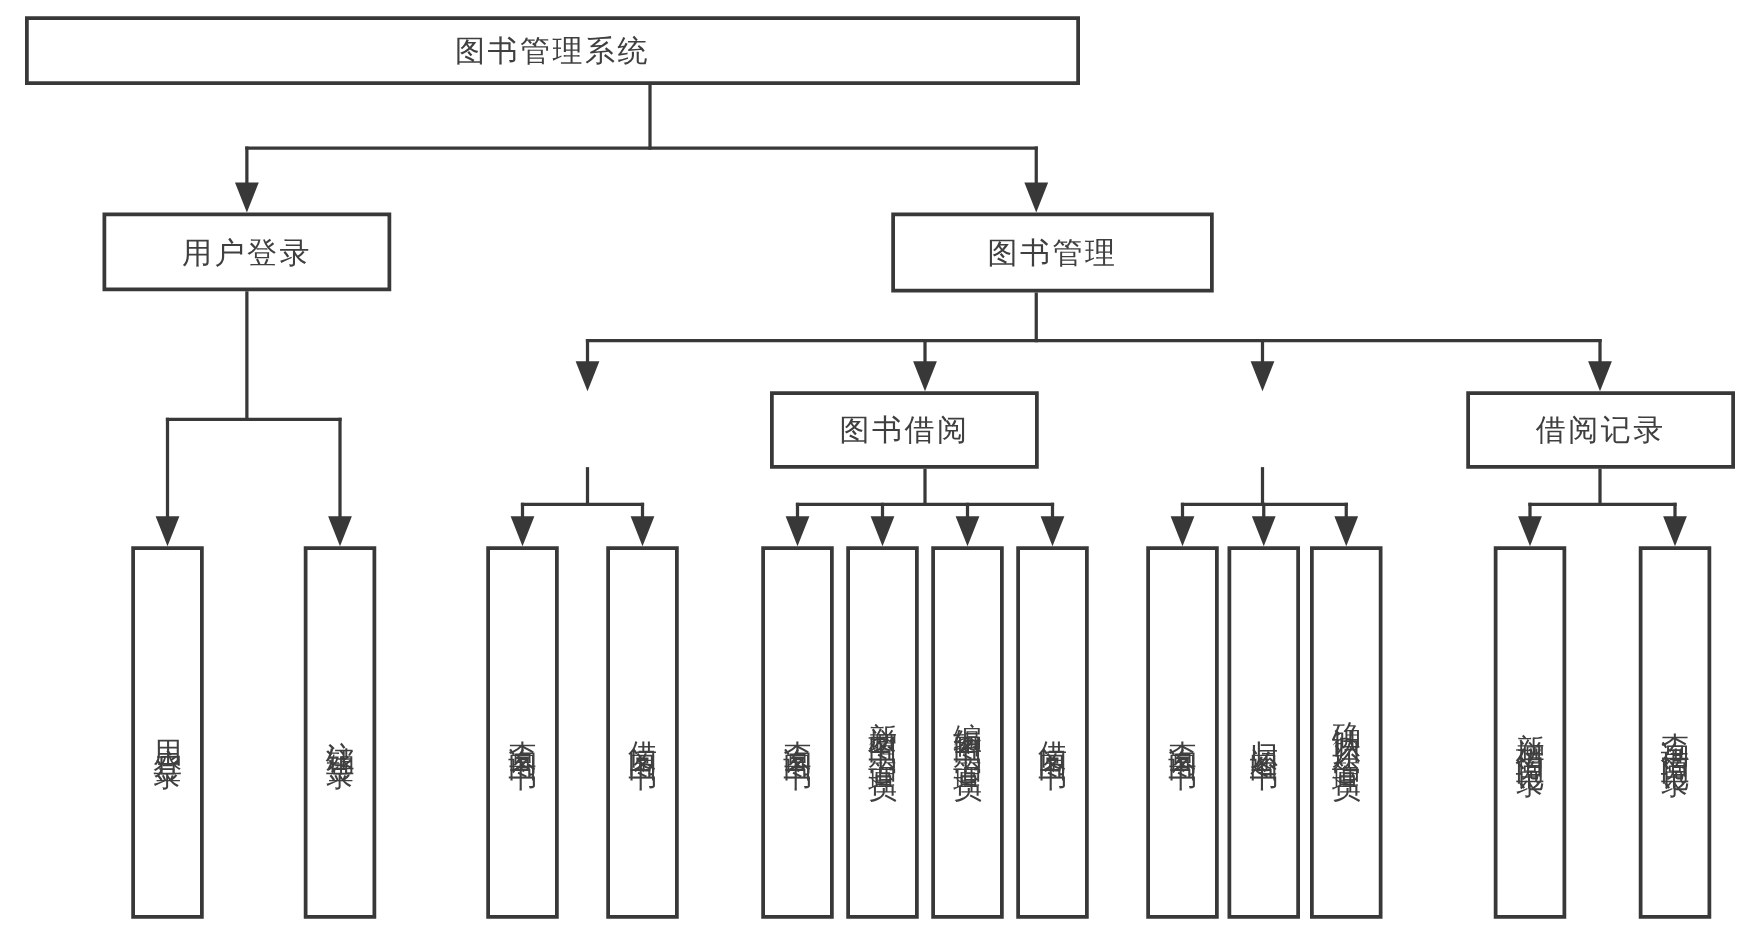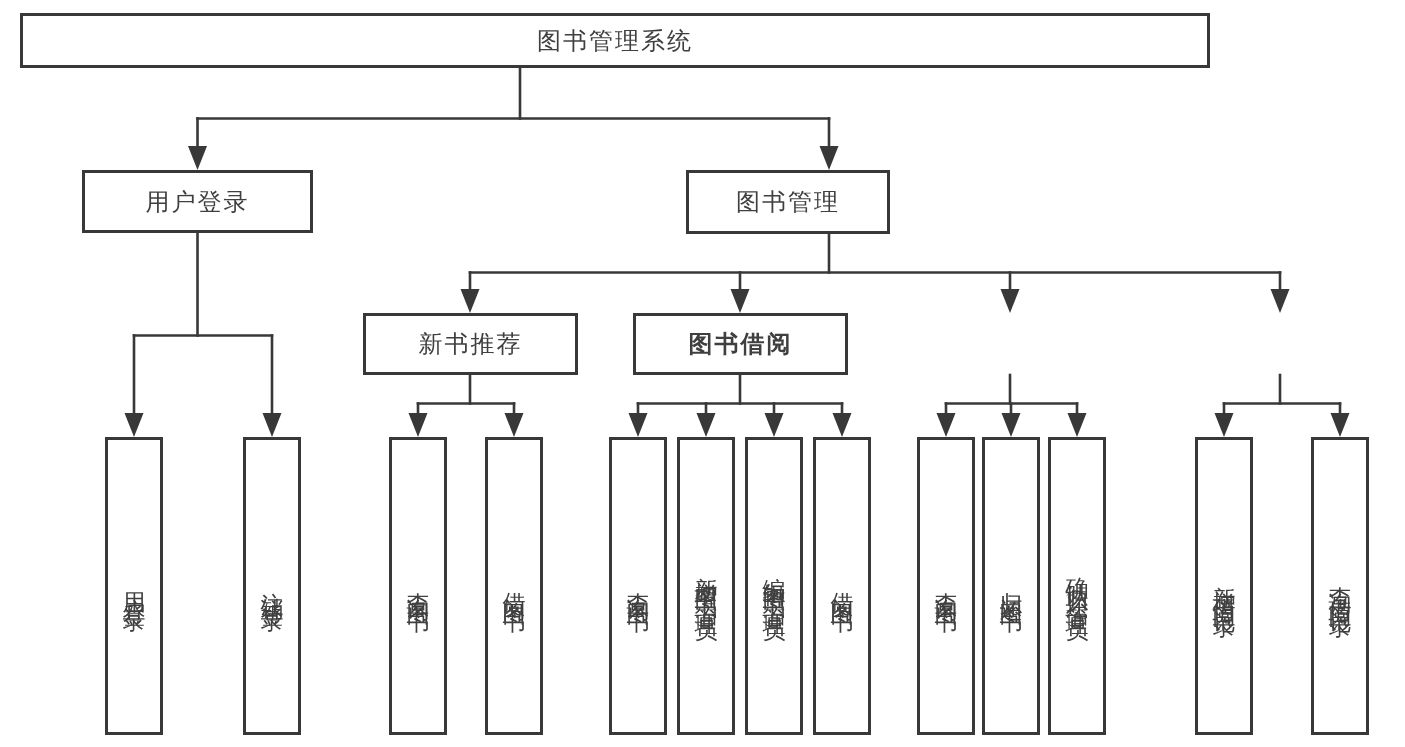--- a/index.html
+++ b/index.html
@@ -27,26 +27,26 @@
     align-items: center;
     justify-content: center;
     color: var(--text, #3f3f3f);
     z-index: 2;
   }
   .h-label {
     font-size: 24px;
     letter-spacing: 2px;
     white-space: nowrap;
   }
-  .root-box    { left: 20px;  top: 13px;  width: 1190px; height: 55px; }
+  .root-box    { left: 20px;  top: 13px;  width: 844px; height: 55px; }
   .l2-a        { left: 82px;  top: 170px; width: 231px;  height: 63px; }
-  .l2-b        { left: 686px; top: 170px; width: 204px;  height: 64px; }
+  .l2-b        { left: 713px; top: 170px; width: 258px;  height: 64px; }
   .l3          { top: 313px;  height: 62px; width: 215px; }
   .l3-1 { left: 363px; }
-  .l3-2 { left: 633px; font-weight: bold; }
+  .l3-2 { left: 616px; }
   .l3-3 { left: 903px; }
   .l3-4 { left: 1173px; }
   .leaf {
     top: 437px;
     height: 298px;
     width: 58px;
   }
   .v-label {
     writing-mode: vertical-rl;
     text-orientation: mixed;
@@ -161,26 +161,26 @@
     <span class="h-label">图书管理系统</span>
   </div>
 
   <div class="box l2-a">
     <span class="h-label">用户登录</span>
   </div>
   <div class="box l2-b">
     <span class="h-label">图书管理</span>
   </div>
 
-  <div class="box l3 l3-1">
-    <span class="h-label">新书推荐</span>
-  </div>
   <div class="box l3 l3-2">
     <span class="h-label">图书借阅</span>
   </div>
+  <div class="box l3 l3-4">
+    <span class="h-label">借阅记录</span>
+  </div>
 
   <div class="box leaf leaf-1">
     <span class="v-label">用户登录</span>
   </div>
   <div class="box leaf leaf-2">
     <span class="v-label">注销登录</span>
   </div>
 
   <div class="box leaf leaf-3">
     <span class="v-label">查询图书</span>

